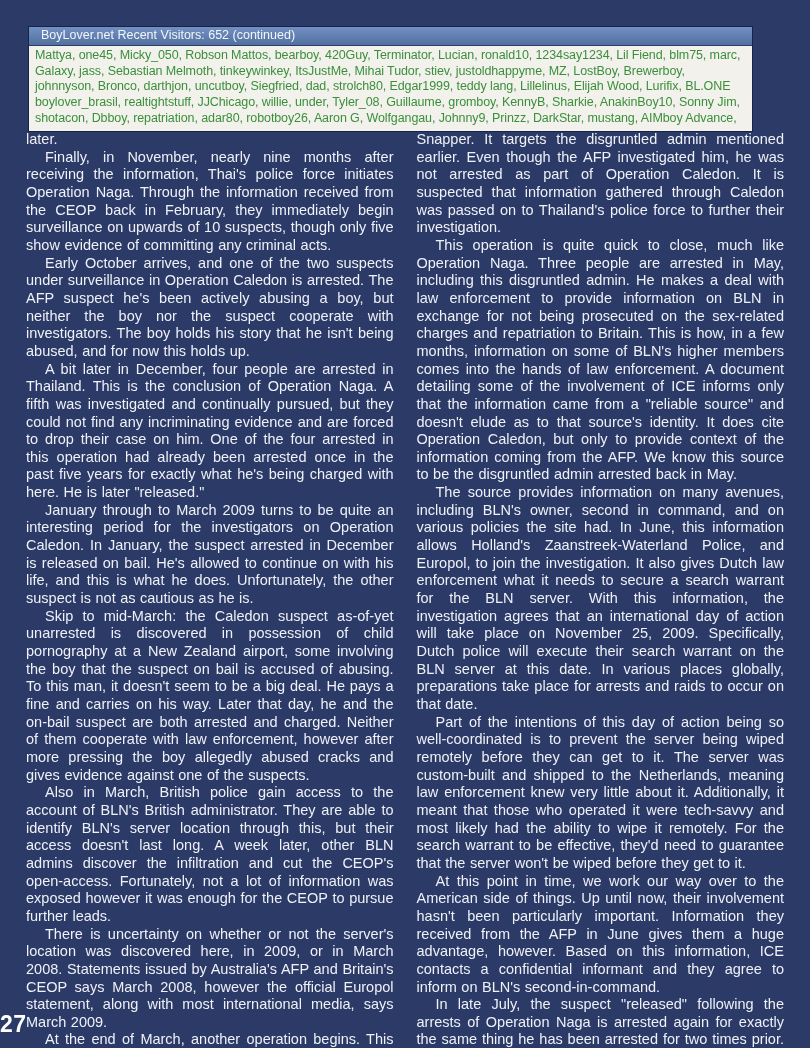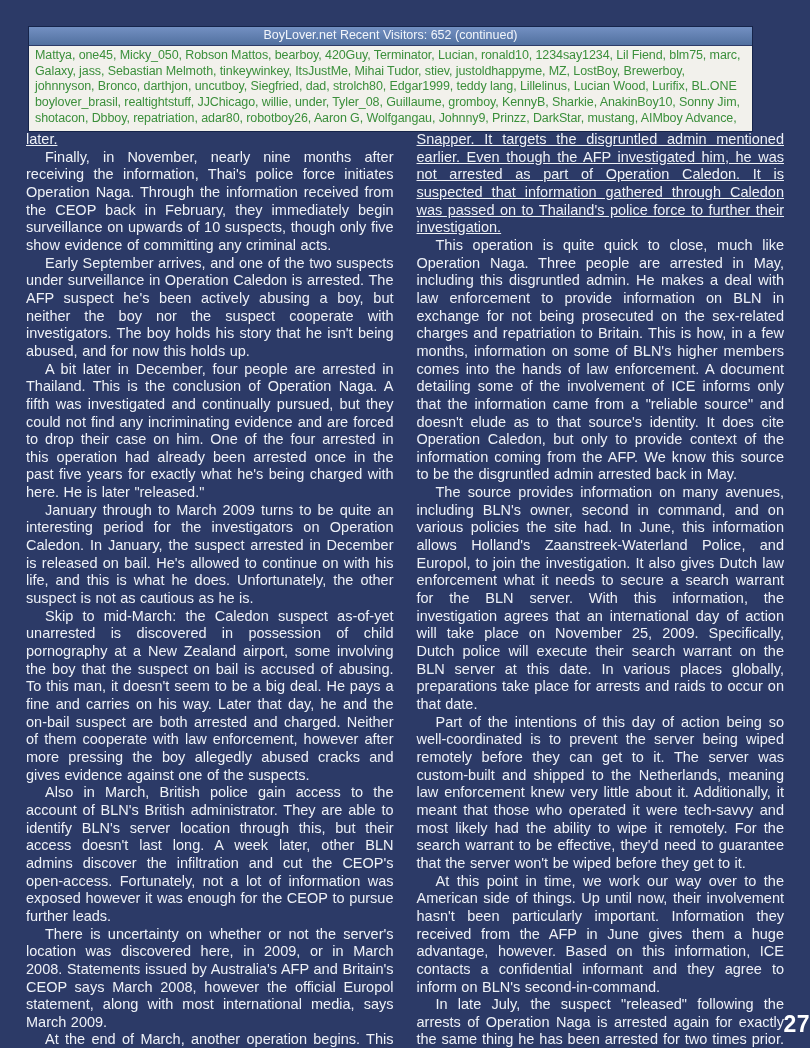--- a/index.html
+++ b/index.html
@@ -26,21 +26,20 @@
   .vb-header {
     background: linear-gradient(#7390c2, #51709f);
     color: #f3f6fb;
     font-size: 12.5px;
     line-height: 15px;
     padding: 1px 12px 2px;
     border-bottom: 1px solid #243néant: none;
     border-bottom: 1px solid #2c3a67;
     white-space: nowrap;
     overflow: hidden;
-    text-align: center;
   }
   .vb-list {
     background: #f2f1ec;
     color: #3b8f3b;
     font-size: 12.5px;
     line-height: 15.7px;
     padding: 2px 6px 4px;
     letter-spacing: -0.1px;
   }
   .vb-list span { white-space: normal; }
@@ -58,54 +57,54 @@
     font-size: 14.5px;
     line-height: 17.65px;
     text-align: justify;
   }
   .col { flex: 1 1 0; min-width: 0; }
   .col p {
     margin: 0;
     text-indent: 19px;
     word-spacing: 0.5px;
   }
-  .col p.cont { text-indent: 0; text-decoration: underline; }
+  .col p.cont { text-indent: 0; }
   .col p.justify-last { text-align-last: justify; }
   
   .page-number {
     position: absolute;
     left: 0;
     right: 0;
     bottom: 10px;
-    text-align: right;
+    text-align: left;
     color: #ffffff;
     font-size: 23px;
     font-weight: bold;
     letter-spacing: 0.5px;
   }
 </style>
 </head>
 <body>
 
 <div class="visitors-box">
   <div class="vb-header">BoyLover.net Recent Visitors: 652 (continued)</div>
   <div class="vb-list">
     <span>Mattya, one45, Micky_050, Robson Mattos, bearboy, 420Guy, Terminator, Lucian, ronald10, 1234say1234, Lil Fiend, blm75, marc,</span>
     <span>Galaxy, jass, Sebastian Melmoth, tinkeywinkey, ItsJustMe, Mihai Tudor, stiev, justoldhappyme, MZ, LostBoy, Brewerboy, johnnyson,</span>
-    <span>Bronco, darthjon, uncutboy, Siegfried, dad, strolch80, Edgar1999, teddy lang, Lillelinus, Lucian Wood, Lurifix, BL.ONE</span>
+    <span>Bronco, darthjon, uncutboy, Siegfried, dad, strolch80, Edgar1999, teddy lang, Lillelinus, Elijah Wood, Lurifix, BL.ONE</span>
     <span>boylover_brasil, realtightstuff, JJChicago, willie, under, Tyler_08, Guillaume, gromboy, KennyB, Sharkie, AnakinBoy10, Sonny Jim,</span>
     <span>shotacon, Dbboy, repatriation, adar80, robotboy26, Aaron G, Wolfgangau, Johnny9, Prinzz, DarkStar, mustang, AIMboy Advance,</span>
   </div>
 </div>
 
 <div class="columns">
   <div class="col">
     <p class="cont">later.</p>
     <p>Finally, in November, nearly nine months after receiving the information, Thai's police force initiates Operation Naga. Through the information received from the CEOP back in February, they immediately begin surveillance on upwards of 10 suspects, though only five show evidence of committing any criminal acts.</p>
-    <p>Early September arrives, and one of the two suspects under surveillance in Operation Caledon is arrested. The AFP suspect he's been actively abusing a boy, but neither the boy nor the suspect cooperate with investigators. The boy holds his story that he isn't being abused, and for now this holds up.</p>
+    <p>Early October arrives, and one of the two suspects under surveillance in Operation Caledon is arrested. The AFP suspect he's been actively abusing a boy, but neither the boy nor the suspect cooperate with investigators. The boy holds his story that he isn't being abused, and for now this holds up.</p>
     <p>A bit later in December, four people are arrested in Thailand. This is the conclusion of Operation Naga. A fifth was investigated and continually pursued, but they could not find any incriminating evidence and are forced to drop their case on him. One of the four arrested in this operation had already been arrested once in the past five years for exactly what he's being charged with here. He is later "released."</p>
     <p>January through to March 2009 turns to be quite an interesting period for the investigators on Operation Caledon. In January, the suspect arrested in December is released on bail. He's allowed to continue on with his life, and this is what he does. Unfortunately, the other suspect is not as cautious as he is.</p>
     <p>Skip to mid-March: the Caledon suspect as-of-yet unarrested is discovered in possession of child pornography at a New Zealand airport, some involving the boy that the suspect on bail is accused of abusing. To this man, it doesn't seem to be a big deal. He pays a fine and carries on his way. Later that day, he and the on-bail suspect are both arrested and charged. Neither of them cooperate with law enforcement, however after more pressing the boy allegedly abused cracks and gives evidence against one of the suspects.</p>
     <p>Also in March, British police gain access to the account of BLN's British administrator. They are able to identify BLN's server location through this, but their access doesn't last long. A week later, other BLN admins discover the infiltration and cut the CEOP's open-access. Fortunately, not a lot of information was exposed however it was enough for the CEOP to pursue further leads.</p>
     <p>There is uncertainty on whether or not the server's location was discovered here, in 2009, or in March 2008. Statements issued by Australia's AFP and Britain's CEOP says March 2008, however the official Europol statement, along with most international media, says March 2009.</p>
     <p class="justify-last">At the end of March, another operation begins. This one, a collaborative effort between CEOP, Swedish law enforcement, and Royal Thai Police, is titled Operation</p>
   </div>
   <div class="col">
     <p class="cont">Snapper. It targets the disgruntled admin mentioned earlier. Even though the AFP investigated him, he was not arrested as part of Operation Caledon. It is suspected that information gathered through Caledon was passed on to Thailand's police force to further their investigation.</p>
     <p>This operation is quite quick to close, much like Operation Naga. Three people are arrested in May, including this disgruntled admin. He makes a deal with law enforcement to provide information on BLN in exchange for not being prosecuted on the sex-related charges and repatriation to Britain. This is how, in a few months, information on some of BLN's higher members comes into the hands of law enforcement. A document detailing some of the involvement of ICE informs only that the information came from a "reliable source" and doesn't elude as to that source's identity. It does cite Operation Caledon, but only to provide context of the information coming from the AFP. We know this source to be the disgruntled admin arrested back in May.</p>

